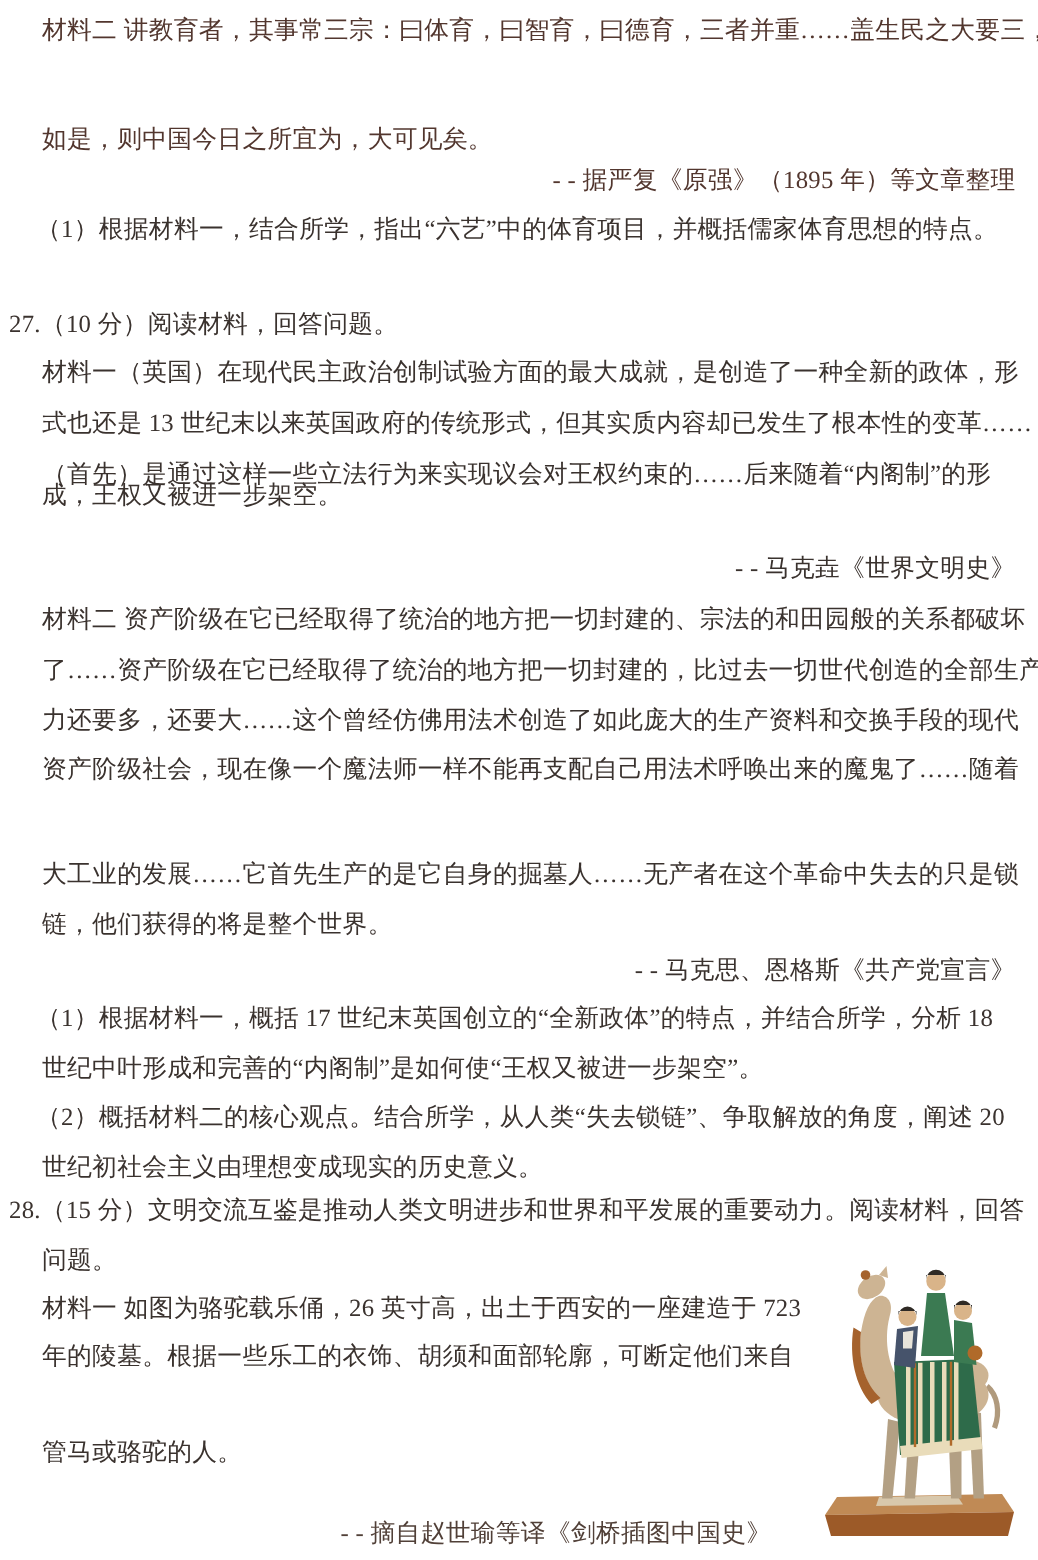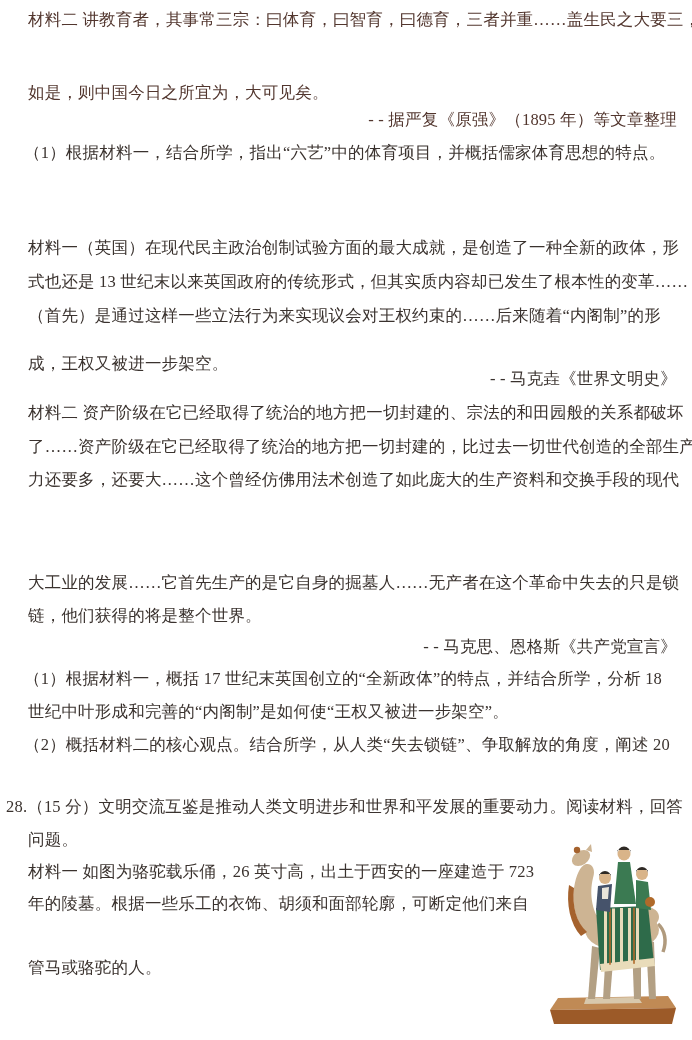--- a/index.html
+++ b/index.html
@@ -23,42 +23,46 @@
 </head>
 <body>
 
 <div class="page">
 
   <div class="ln warm" style="top:8px">材料二 讲教育者，其事常三宗：曰体育，曰智育，曰德育，三者并重……盖生民之大要三，</div>
   <div class="ln warm" style="top:81px">如是，则中国今日之所宜为，大可见矣。</div>
   <div class="ln rightln warm" style="top:108px">- - 据严复《原强》（1895 年）等文章整理</div>
   <div class="ln qln" style="top:141px">（1）根据材料一，结合所学，指出“六艺”中的体育项目，并概括儒家体育思想的特点。</div>
 
+  <div class="ln numln" style="top:204px">27.（10 分）阅读材料，回答问题。</div>
   <div class="ln" style="top:236px">材料一（英国）在现代民主政治创制试验方面的最大成就，是创造了一种全新的政体，形</div>
   <div class="ln" style="top:270px">式也还是 13 世纪末以来英国政府的传统形式，但其实质内容却已发生了根本性的变革……</div>
   <div class="ln" style="top:304px">（首先）是通过这样一些立法行为来实现议会对王权约束的……后来随着“内阁制”的形</div>
-  <div class="ln" style="top:352px">成，王权又被进一步架空。</div>
+  <div class="ln" style="top:318px">成，王权又被进一步架空。</div>
   <div class="ln rightln" style="top:367px">- - 马克垚《世界文明史》</div>
 
   <div class="ln" style="top:401px">材料二 资产阶级在它已经取得了统治的地方把一切封建的、宗法的和田园般的关系都破坏</div>
   <div class="ln" style="top:435px">了……资产阶级在它已经取得了统治的地方把一切封建的，比过去一切世代创造的全部生产</div>
   <div class="ln" style="top:468px">力还要多，还要大……这个曾经仿佛用法术创造了如此庞大的生产资料和交换手段的现代</div>
+  <div class="ln" style="top:501px">资产阶级社会，现在像一个魔法师一样不能再支配自己用法术呼唤出来的魔鬼了……随着</div>
   <div class="ln" style="top:604px">链，他们获得的将是整个世界。</div>
   <div class="ln" style="top:571px">大工业的发展……它首先生产的是它自身的掘墓人……无产者在这个革命中失去的只是锁</div>
   <div class="ln rightln" style="top:635px">- - 马克思、恩格斯《共产党宣言》</div>
 
   <div class="ln qln" style="top:667px">（1）根据材料一，概括 17 世纪末英国创立的“全新政体”的特点，并结合所学，分析 18</div>
   <div class="ln" style="top:700px">世纪中叶形成和完善的“内阁制”是如何使“王权又被进一步架空”。</div>
   <div class="ln qln" style="top:733px">（2）概括材料二的核心观点。结合所学，从人类“失去锁链”、争取解放的角度，阐述 20</div>
+  <div class="ln" style="top:766px">世纪初社会主义由理想变成现实的历史意义。</div>
 
   <div class="ln numln" style="top:795px">28.（15 分）文明交流互鉴是推动人类文明进步和世界和平发展的重要动力。阅读材料，回答</div>
   <div class="ln" style="top:828px">问题。</div>
   <div class="ln" style="top:860px">材料一 如图为骆驼载乐俑，26 英寸高，出土于西安的一座建造于 723</div>
   <div class="ln" style="top:892px">年的陵墓。根据一些乐工的衣饰、胡须和面部轮廓，可断定他们来自</div>
   <div class="ln" style="top:956px">管马或骆驼的人。</div>
+  <div class="ln capln" style="top:1010px">- - 摘自赵世瑜等译《剑桥插图中国史》</div>
 
   <div class="figure-wrap">
     <svg viewBox="0 0 154 188" xmlns="http://www.w3.org/2000/svg">
 
       <polygon points="24,160 134,158 142,170 16,172" fill="#c08a55"></polygon>
       <polygon points="16,172 142,170 138,186 20,186" fill="#9c5a28"></polygon>
       <polygon points="52,160 104,159 108,165 50,166" fill="#d8c8ac"></polygon>
 
       <path d="M124,86 C131,92 133,103 129,114" stroke="#b09a7d" stroke-width="3.5" fill="none"></path>
 

